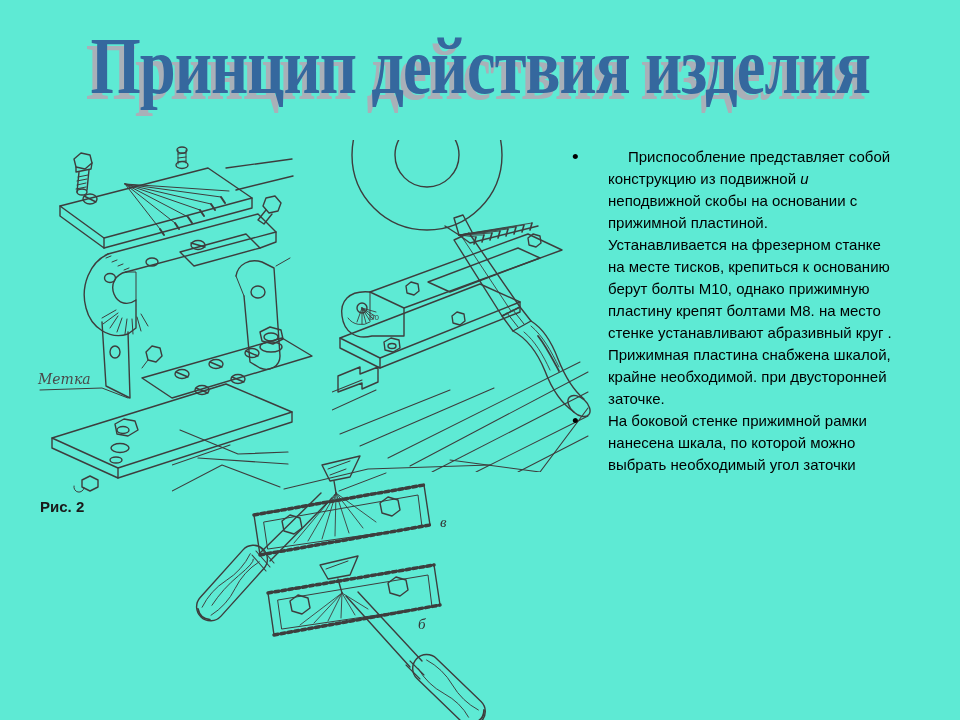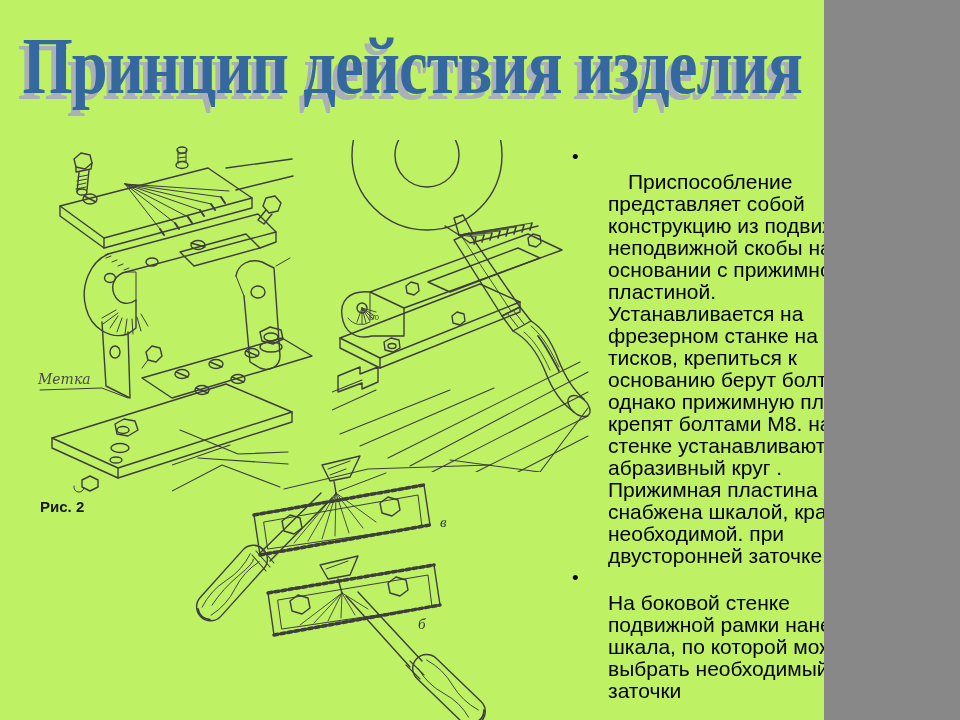--- a/index.html
+++ b/index.html
@@ -1,35 +1,35 @@
 <!DOCTYPE html>
 <html><head>
 <meta charset="utf-8">
 <style>
   html,body{margin:0;padding:0;background:#888;}
-  .slide{position:relative;width:824px;height:720px;background:#bef264;overflow:hidden;
+  .slide{position:relative;width:960px;height:720px;background:#5eead4;overflow:hidden;
          font-family:"Liberation Sans",sans-serif;}
   .title-wrap{position:absolute;top:22px;left:0;width:100%;text-align:center;}
   .title-text{display:inline-block;white-space:nowrap;
               font-family:"Liberation Serif",serif;font-weight:bold;font-size:68px;line-height:1.1;
               color:#35689e;letter-spacing:-1px;
               transform:scale(0.95,1.18);transform-origin:center top;
               text-shadow:-5px 5px 0 #a9b0b8;}
   .fig{position:absolute;text-decoration:underline;}
   .fig svg{display:block;width:100%;height:100%;}
   svg text{stroke:none;}
   .handnote{font-family:"DejaVu Serif",serif;font-style:italic;font-size:14px;fill:#4a4a4a;}
   .figcap{font-family:"Liberation Sans",sans-serif;font-weight:bold;font-size:15px;fill:#1a1a1a;}
   .plab{font-family:"Liberation Serif",serif;font-style:italic;font-size:15px;fill:#333;}
   .tiny{font-family:"Liberation Sans",sans-serif;font-size:8px;fill:#444;}
   .textcol{position:absolute;left:556px;top:146px;width:352px;padding-left:14px;color:#000;}
   .bullets{list-style:none;margin:0;padding:0;}
   .bullets li{display:grid;grid-template-columns:38px 292px;align-items:start;}
   .bmark{font-size:19px;line-height:22px;padding-left:2px;}
-  .btext{font-size:21px;line-height:22px;margin-top:25px;}
+  .btext{font-size:15px;line-height:22px;}
   .btext p{margin:0;}
   p.firstline{text-indent:20px;}
 </style>
 </head>
 <body>
 
 <div class="slide">
 
   <div class="title-wrap">
     <span class="title-text">Принцип действия изделия</span>
@@ -245,19 +245,19 @@
       <li>
         <span class="bmark">•</span>
         <div class="btext">
           <p class="firstline"><span>Приспособление представляет собой конструкцию из подвижной </span><i>и</i><span> неподвижной скобы на основании с прижимной пластиной.</span></p>
           <p>Устанавливается на фрезерном станке на месте тисков, крепиться к основанию берут болты М10, однако прижимную пластину крепят болтами М8. на место стенке устанавливают абразивный круг . Прижимная пластина снабжена шкалой, крайне необходимой. при двусторонней заточке.</p>
         </div>
       </li>
       <li>
         <span class="bmark">•</span>
         <div class="btext">
-          <p>На боковой стенке подвижной рамки нанесена шкала, по которой можно выбрать необходимый угол заточки</p>
+          <p>На боковой стенке прижимной рамки нанесена шкала, по которой можно выбрать необходимый угол заточки</p>
         </div>
       </li>
     </ul>
   </div>
 
 </div>
 
 </body></html>

